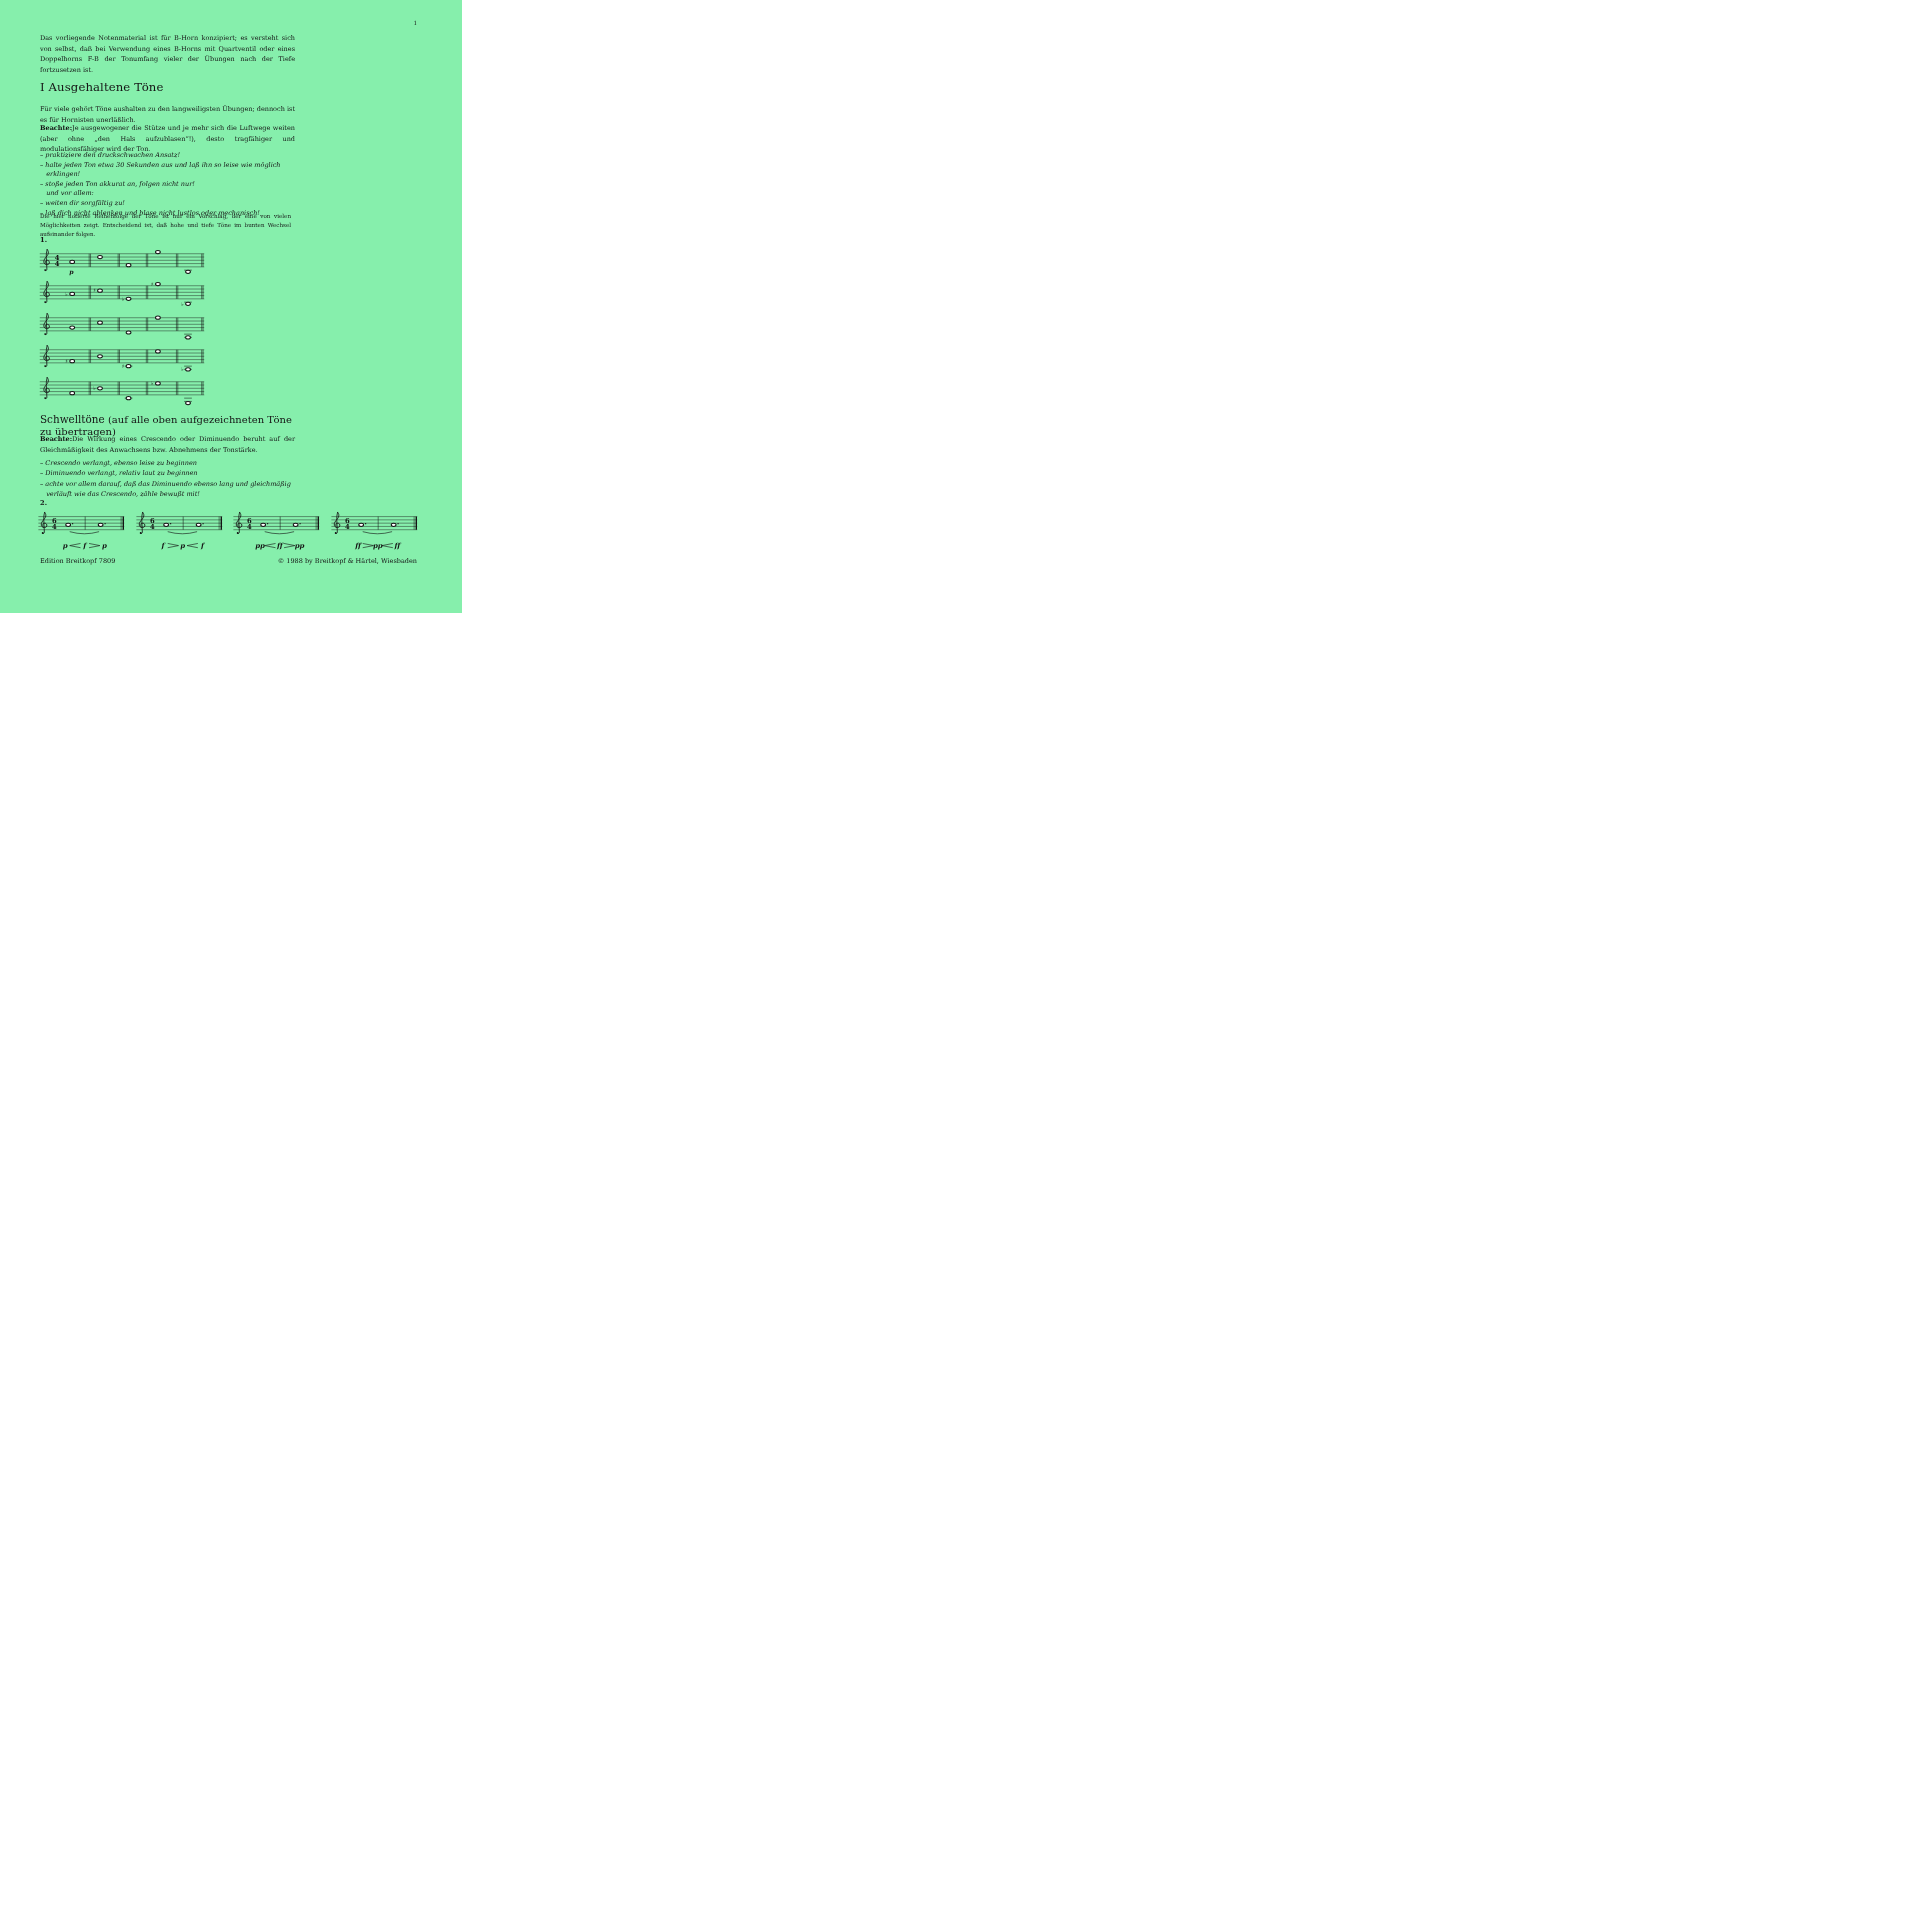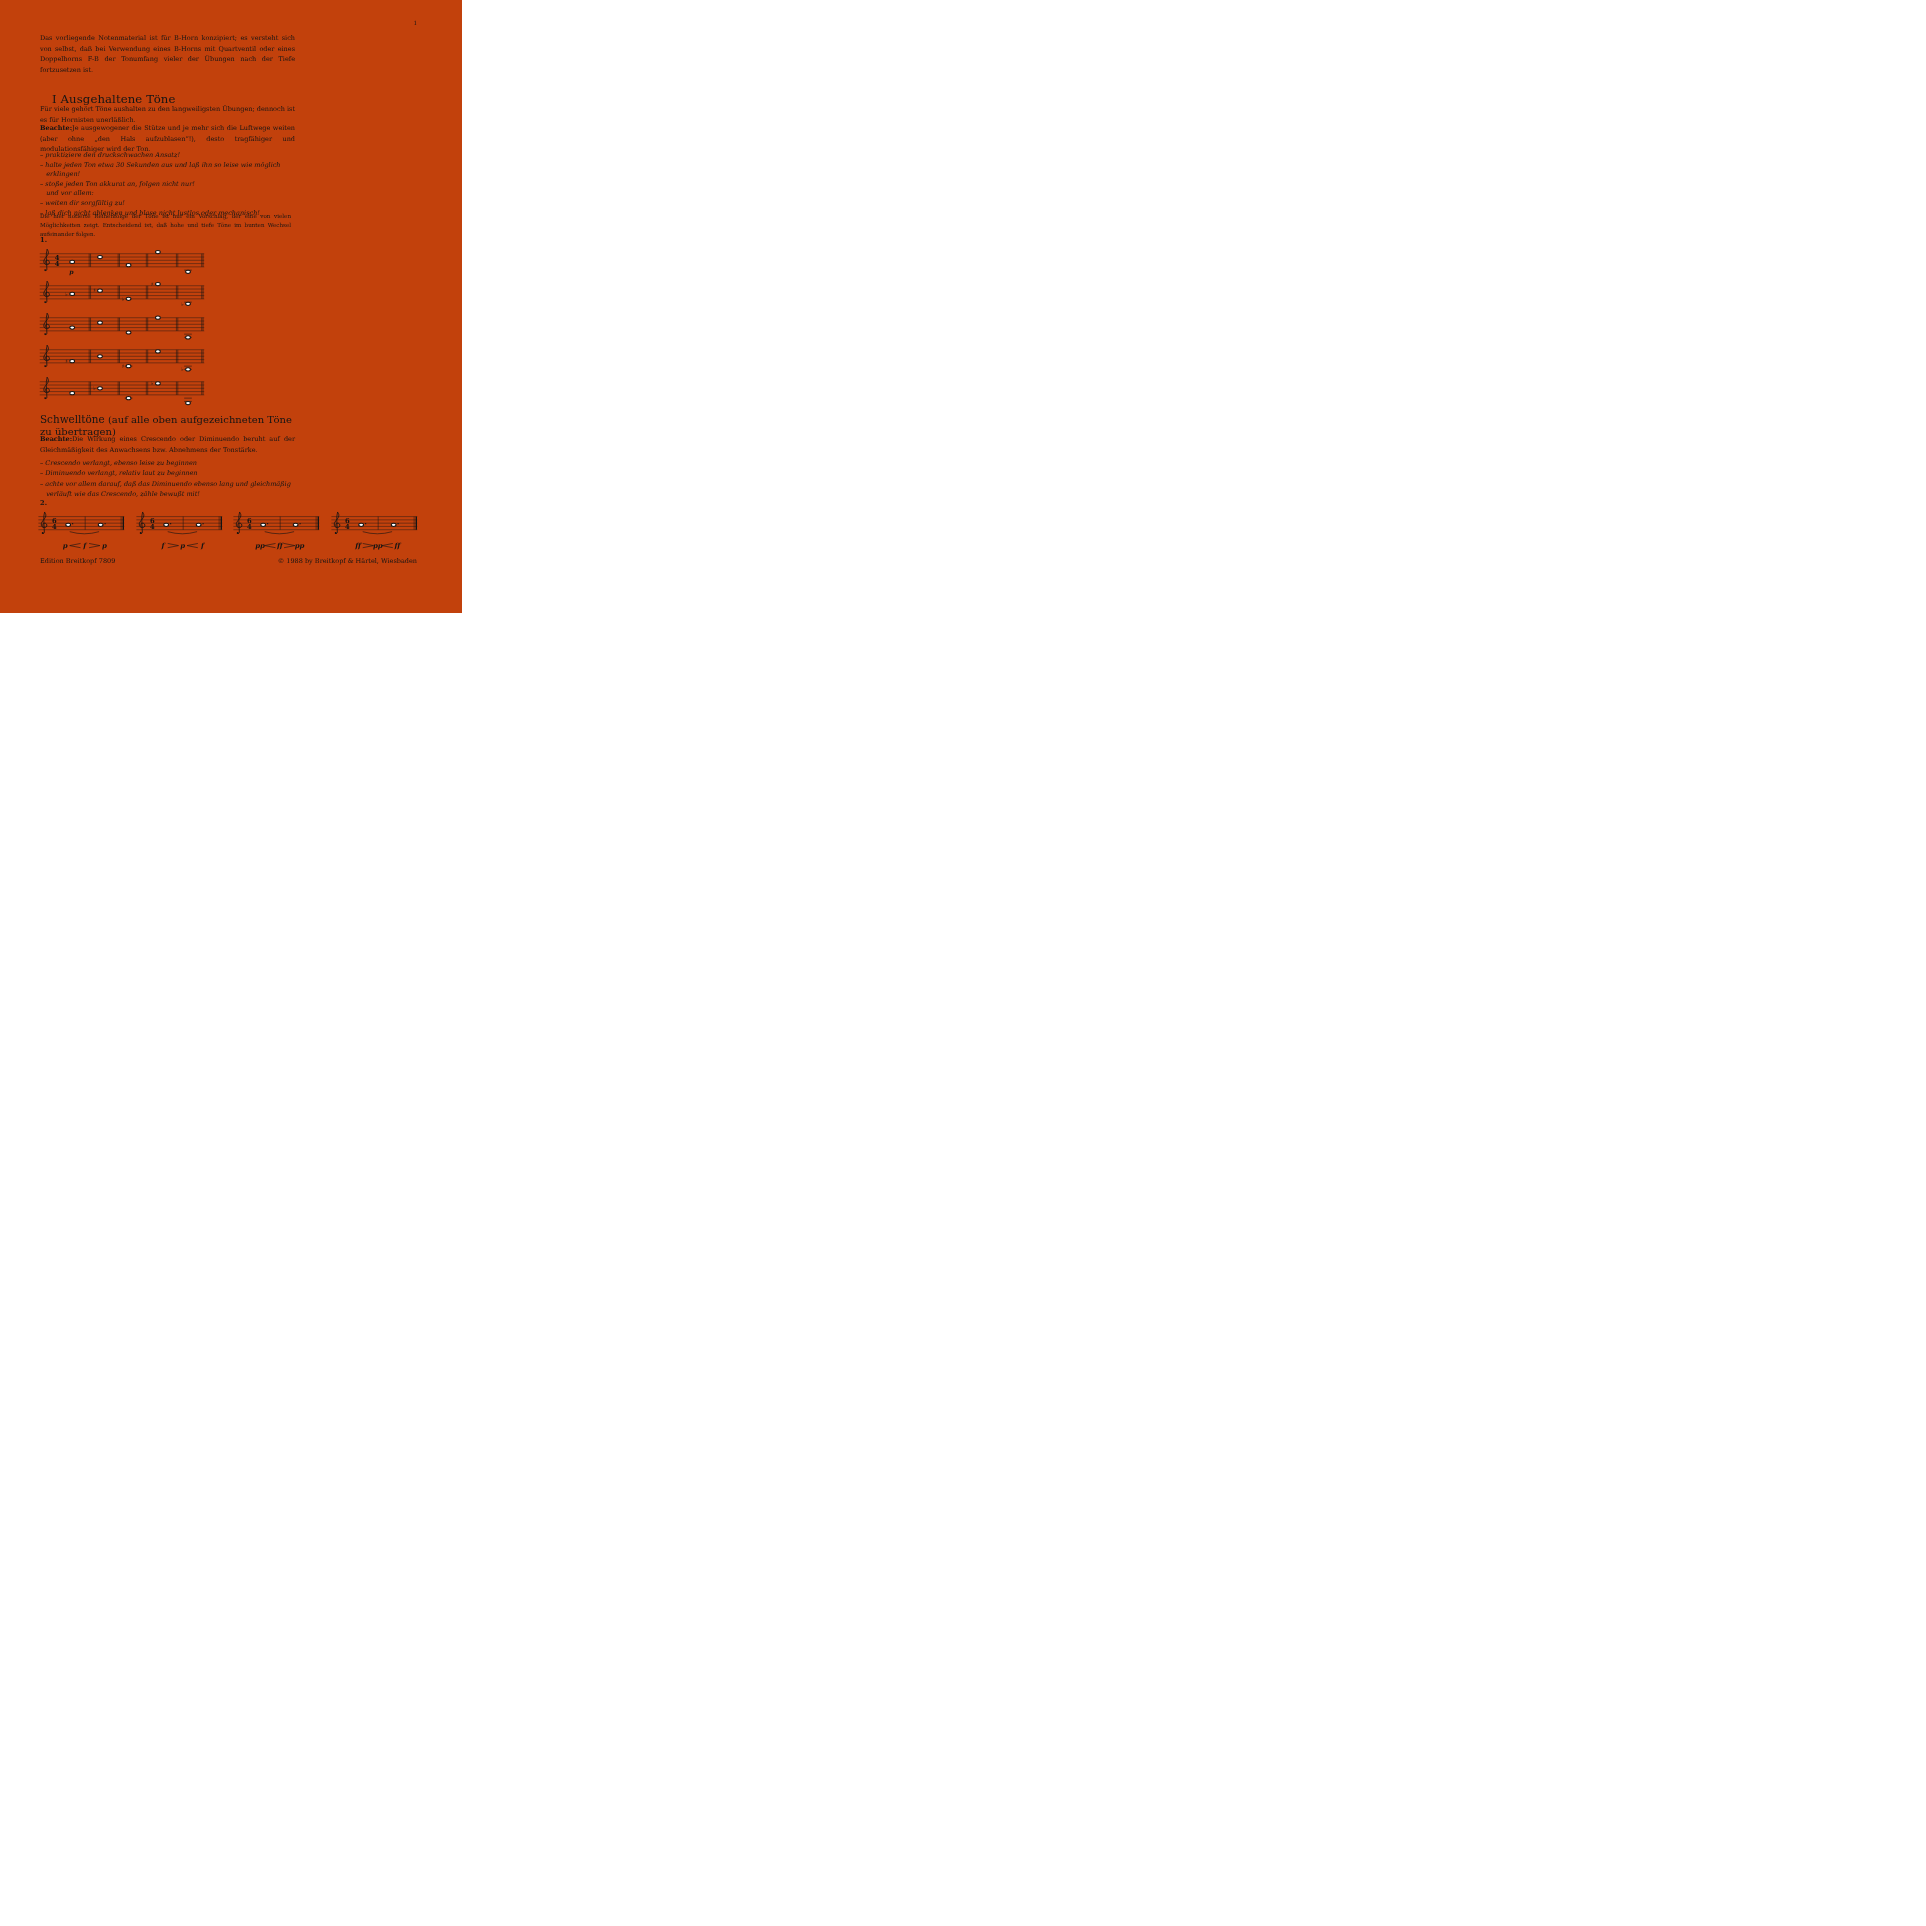--- a/index.html
+++ b/index.html
@@ -1,25 +1,25 @@
 <!DOCTYPE html>
 <html style="font-size:6.2px"><head>
 <meta charset="utf-8">
 <style>
   html,body{margin:0;padding:0;background:#ffffff;}
   .page{
-    position:relative;width:462px;height:613px;background:#c2410c;
+    position:relative;width:462px;height:613px;background:#86efac;
     font-family:"DejaVu Serif", serif;color:#151515;overflow:hidden;
   }
   .abs{position:absolute;}
   .pageno{top:20px;right:45px;font-size:5.6px;}
   .col{left:40px;width:255px;}
   .body{font-size:6.5px;line-height:1.62;text-align:justify;margin:0;}
   .lead-b{font-weight:bold;margin-right:0;}
-  h1.title{top:80px;font-size:11.7px;font-weight:400;margin:12px;letter-spacing:0.1px;}
+  h1.title{top:80px;font-size:11.7px;font-weight:400;margin:0;letter-spacing:0.1px;}
   h2.title2{top:413px;font-size:10.4px;font-weight:400;margin:0;}
   h2.title2 .paren{font-size:10px;}
   .advice{font-style:italic;font-size:6.5px;line-height:1.48;}
   .advice-item{padding-left:6.2px;text-indent:-6.2px;}
   .advice2 .advice-item{line-height:1.58;}
   .no-dash{text-indent:0;padding-left:6.2px;}
   .hint{font-size:5.6px;line-height:1.6;text-align:justify;margin:0;width:251px;}
   .ex-label{font-weight:bold;font-size:6.7px;}
   .music-block{left:0;width:462px;}
   .music-block svg{position:absolute;left:0;top:0;}

